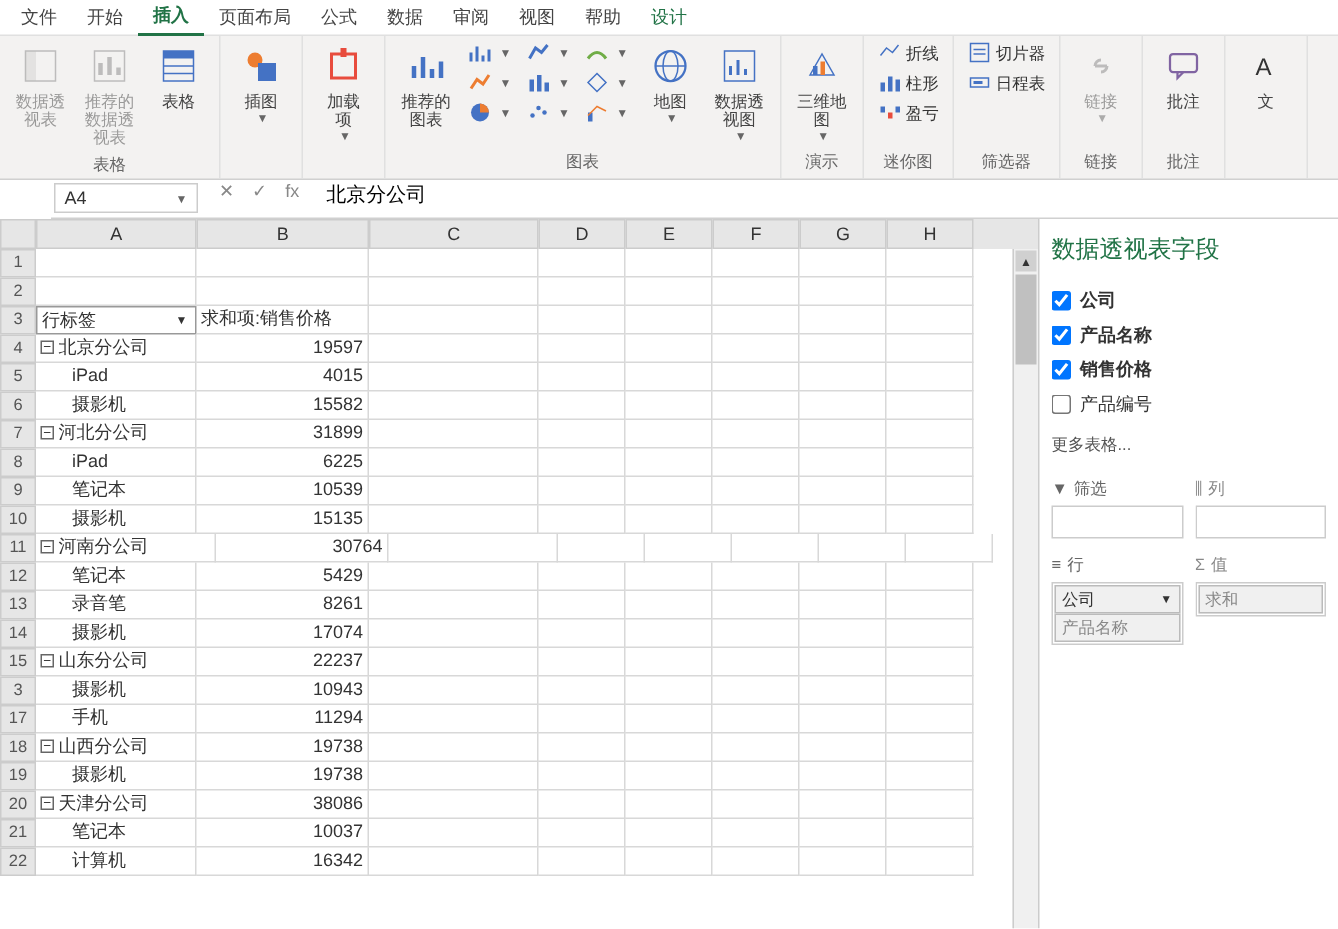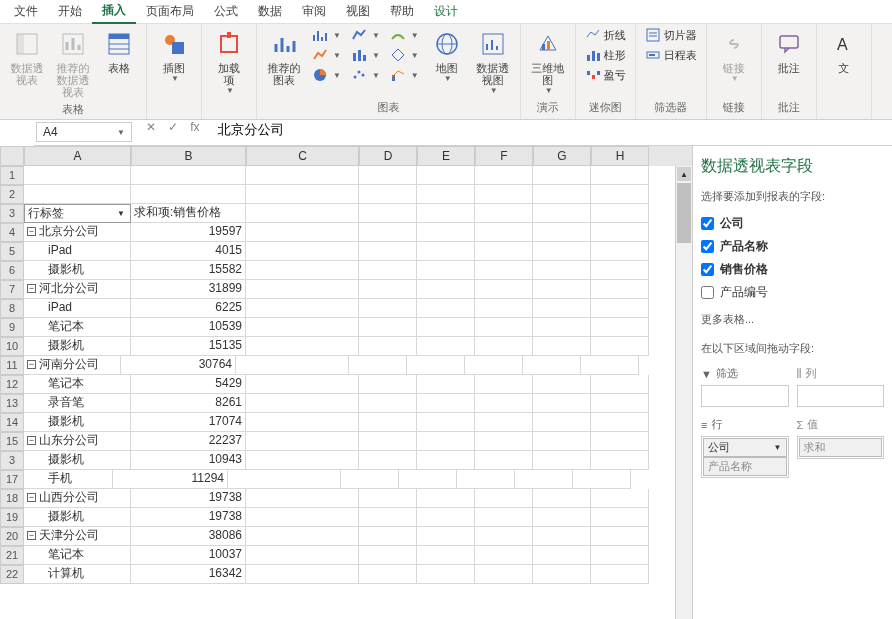--- a/index.html
+++ b/index.html
@@ -541,21 +541,21 @@
           <div class="cell num" style="width:115px">15135</div>
           <div class="cell" style="width:113px"></div>
           <div class="cell" style="width:58px"></div>
           <div class="cell" style="width:58px"></div>
           <div class="cell" style="width:58px"></div>
           <div class="cell" style="width:58px"></div>
           <div class="cell" style="width:58px"></div>
         </div>
         <div class="row">
           <div class="rh">11</div>
-          <div class="cell bold" style="width:97px"><span class="collapse">−</span>河南分公司</div>
+          <div class="cell bold" style="width:120px"><span class="collapse">−</span>河南分公司</div>
           <div class="cell num bold" style="width:115px">30764</div>
           <div class="cell" style="width:113px"></div>
           <div class="cell" style="width:58px"></div>
           <div class="cell" style="width:58px"></div>
           <div class="cell" style="width:58px"></div>
           <div class="cell" style="width:58px"></div>
           <div class="cell" style="width:58px"></div>
         </div>
         <div class="row">
           <div class="rh">12</div>
@@ -607,21 +607,21 @@
           <div class="cell num" style="width:115px">10943</div>
           <div class="cell" style="width:113px"></div>
           <div class="cell" style="width:58px"></div>
           <div class="cell" style="width:58px"></div>
           <div class="cell" style="width:58px"></div>
           <div class="cell" style="width:58px"></div>
           <div class="cell" style="width:58px"></div>
         </div>
         <div class="row">
           <div class="rh">17</div>
-          <div class="cell" style="width:89px;padding-left:24px">手机</div>
+          <div class="cell" style="width:107px;padding-left:24px">手机</div>
           <div class="cell num" style="width:115px">11294</div>
           <div class="cell" style="width:113px"></div>
           <div class="cell" style="width:58px"></div>
           <div class="cell" style="width:58px"></div>
           <div class="cell" style="width:58px"></div>
           <div class="cell" style="width:58px"></div>
           <div class="cell" style="width:58px"></div>
         </div>
         <div class="row">
           <div class="rh">18</div>
@@ -680,41 +680,39 @@
         </div>
       </div>
     <div class="vscroll">
       <div class="arrow">▲</div>
       <div class="thumb"></div>
     </div>
   </div>
 
   <div class="field-pane">
     <div class="fp-title">数据透视表字段</div>
-    <div class="fp-sub">选择要添加到报表的字段:</div>
     <div id="field-list">
         <div class="fp-field bold">
      <input type="checkbox" checked="" style="">
      <label>公司</label>
    </div>
         <div class="fp-field bold">
      <input type="checkbox" checked="" style="">
      <label>产品名称</label>
    </div>
         <div class="fp-field bold">
      <input type="checkbox" checked="" style="">
      <label>销售价格</label>
    </div>
         <div class="fp-field ">
      <input type="checkbox" style="">
      <label>产品编号</label>
    </div>
       </div>
     <div class="fp-more">更多表格...</div>
-    <div class="fp-areas-label">在以下区域间拖动字段:</div>
     <div class="fp-areas">
       <div class="fp-acol">
         <div class="fp-alabel">
             <span>▼</span>
             <span>筛选</span>
           </div>
         <div class="fp-abox"></div>
         <div class="fp-alabel">
             <span>≡</span>
             <span>行</span>

